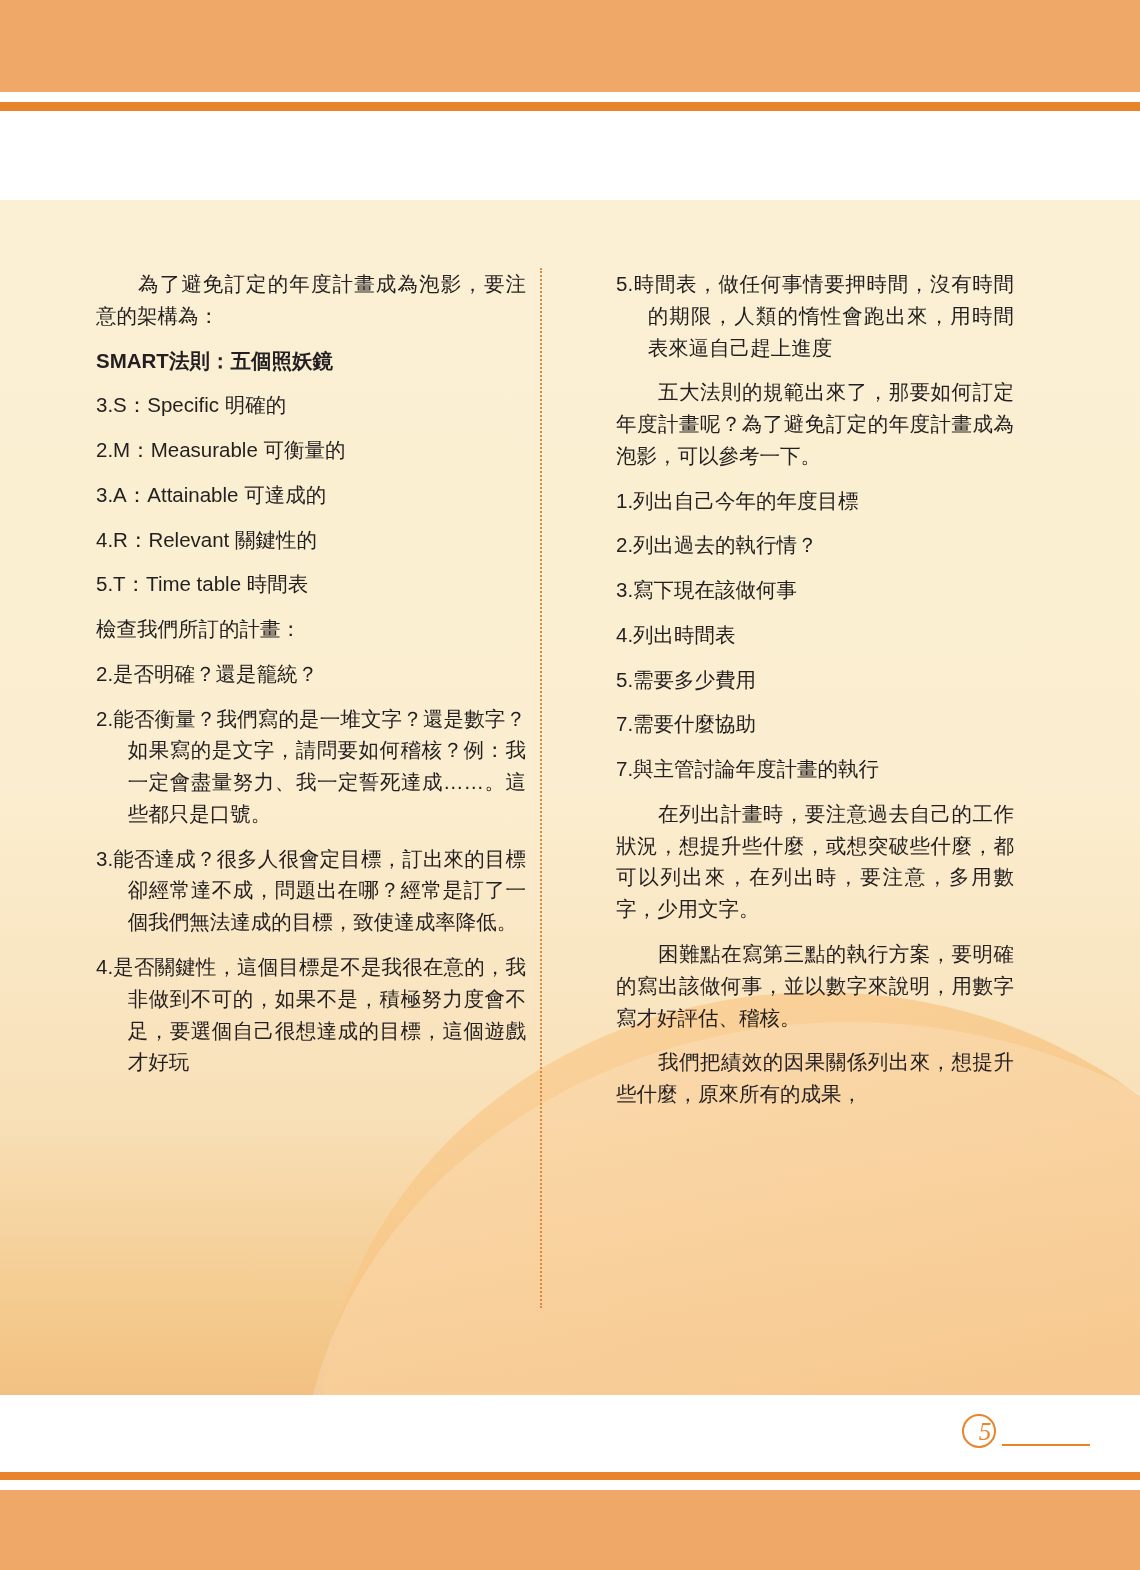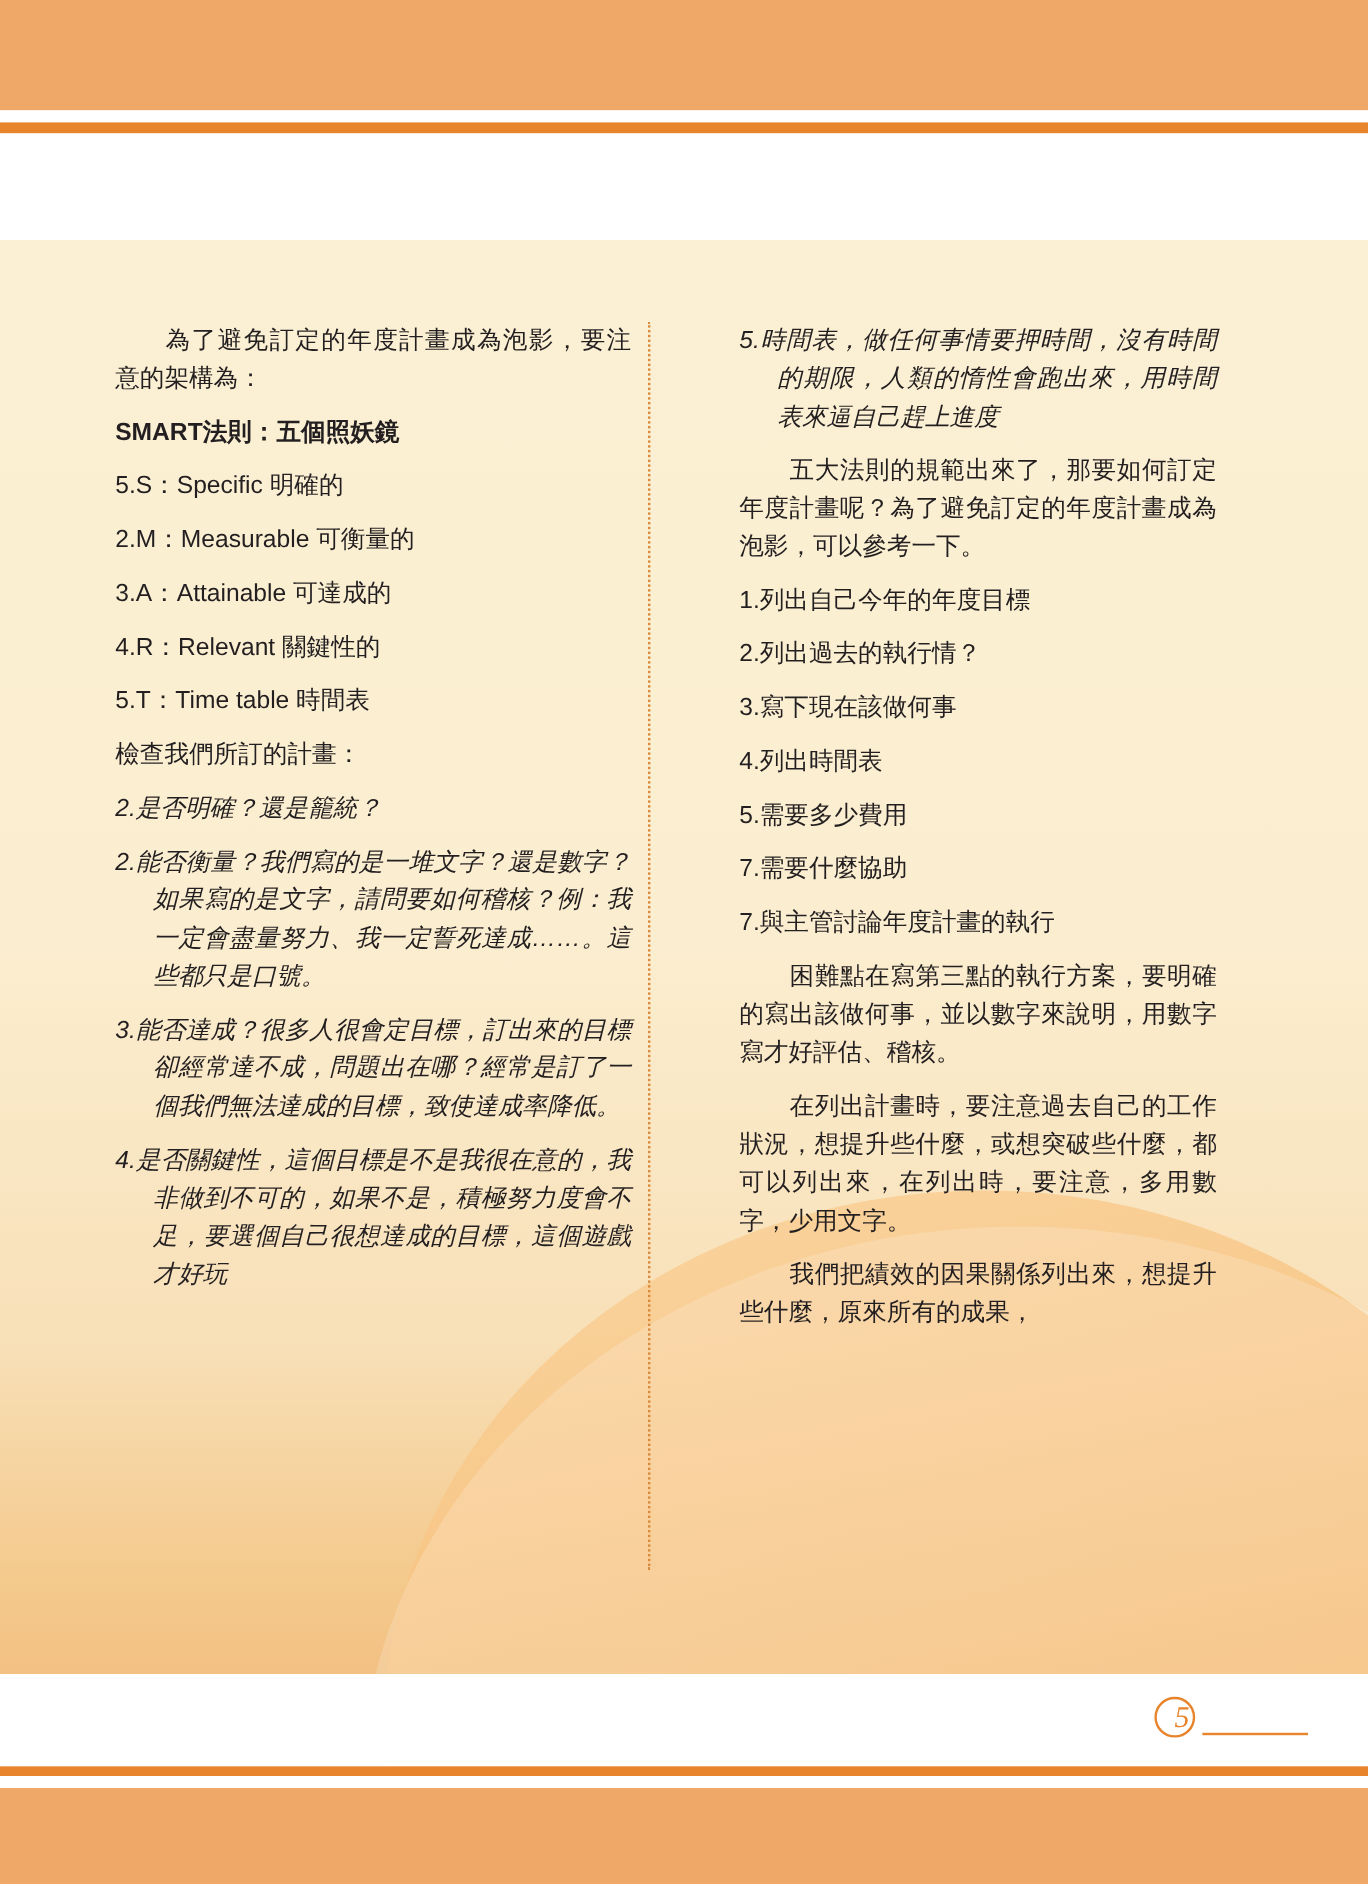--- a/index.html
+++ b/index.html
@@ -128,21 +128,20 @@
     line-height: 1.55;
     color: #231f20;
     text-align: justify;
     text-justify: inter-ideograph;
   }
   p.indent { text-indent: 2.05em; }
   p.bold { font-weight: bold; }
   p.hang {
     padding-left: 1.55em;
     text-indent: -1.55em;
-    font-style: italic;
   }
   p.hang2 {
     padding-left: 1.3em;
     text-indent: -1.3em;
   }
   
   .page-num-wrap {
     position: absolute;
     right: 48px;
     top: 1412px;
@@ -194,21 +193,21 @@
     <div class="swoosh"></div>
     <div class="swoosh2"></div>
   </div>
 
   <div class="white-strip"></div>
 
   <div class="columns">
     <div class="col col-left">
       <p class="indent">為了避免訂定的年度計畫成為泡影，要注意的架構為：</p>
       <p class="bold">SMART法則：五個照妖鏡</p>
-      <p>5.S：Specific 明確的</p>
+      <p>3.S：Specific 明確的</p>
       <p>2.M：Measurable 可衡量的</p>
       <p>3.A：Attainable 可達成的</p>
       <p>4.R：Relevant 關鍵性的</p>
       <p>5.T：Time table 時間表</p>
       <p>檢查我們所訂的計畫：</p>
       <p class="hang">2.是否明確？還是籠統？</p>
       <p class="hang">2.能否衡量？我們寫的是一堆文字？還是數字？如果寫的是文字，請問要如何稽核？例：我一定會盡量努力、我一定誓死達成……。這些都只是口號。</p>
       <p class="hang">3.能否達成？很多人很會定目標，訂出來的目標卻經常達不成，問題出在哪？經常是訂了一個我們無法達成的目標，致使達成率降低。</p>
       <p class="hang">4.是否關鍵性，這個目標是不是我很在意的，我非做到不可的，如果不是，積極努力度會不足，要選個自己很想達成的目標，這個遊戲才好玩</p>
     </div>
@@ -218,22 +217,22 @@
     <div class="col col-right">
       <p class="hang">5.時間表，做任何事情要押時間，沒有時間的期限，人類的惰性會跑出來，用時間表來逼自己趕上進度</p>
       <p class="indent">五大法則的規範出來了，那要如何訂定年度計畫呢？為了避免訂定的年度計畫成為泡影，可以參考一下。</p>
       <p class="hang2">1.列出自己今年的年度目標</p>
       <p class="hang2">2.列出過去的執行情？</p>
       <p class="hang2">3.寫下現在該做何事</p>
       <p class="hang2">4.列出時間表</p>
       <p class="hang2">5.需要多少費用</p>
       <p class="hang2">7.需要什麼協助</p>
       <p class="hang2">7.與主管討論年度計畫的執行</p>
+      <p class="indent">在列出計畫時，要注意過去自己的工作狀況，想提升些什麼，或想突破些什麼，都可以列出來，在列出時，要注意，多用數字，少用文字。</p>
       <p class="indent">困難點在寫第三點的執行方案，要明確的寫出該做何事，並以數字來說明，用數字寫才好評估、稽核。</p>
-      <p class="indent">在列出計畫時，要注意過去自己的工作狀況，想提升些什麼，或想突破些什麼，都可以列出來，在列出時，要注意，多用數字，少用文字。</p>
       <p class="indent">我們把績效的因果關係列出來，想提升些什麼，原來所有的成果，</p>
     </div>
   </div>
 
   <div class="page-num-wrap">
     <div class="page-num-circle"></div>
     <div class="page-num">5</div>
     <div class="page-num-line"></div>
   </div>
 

